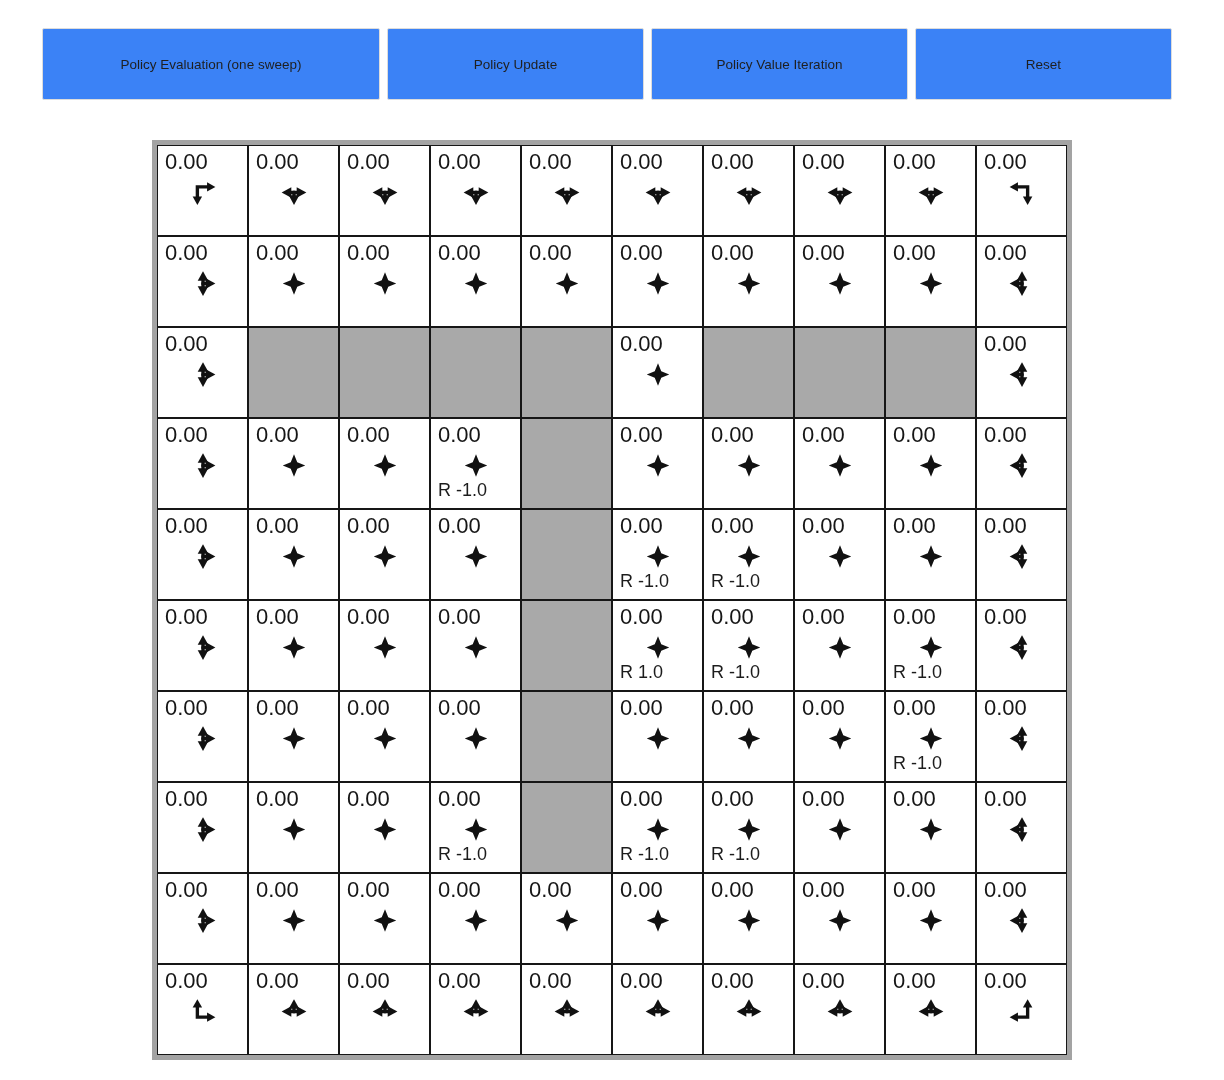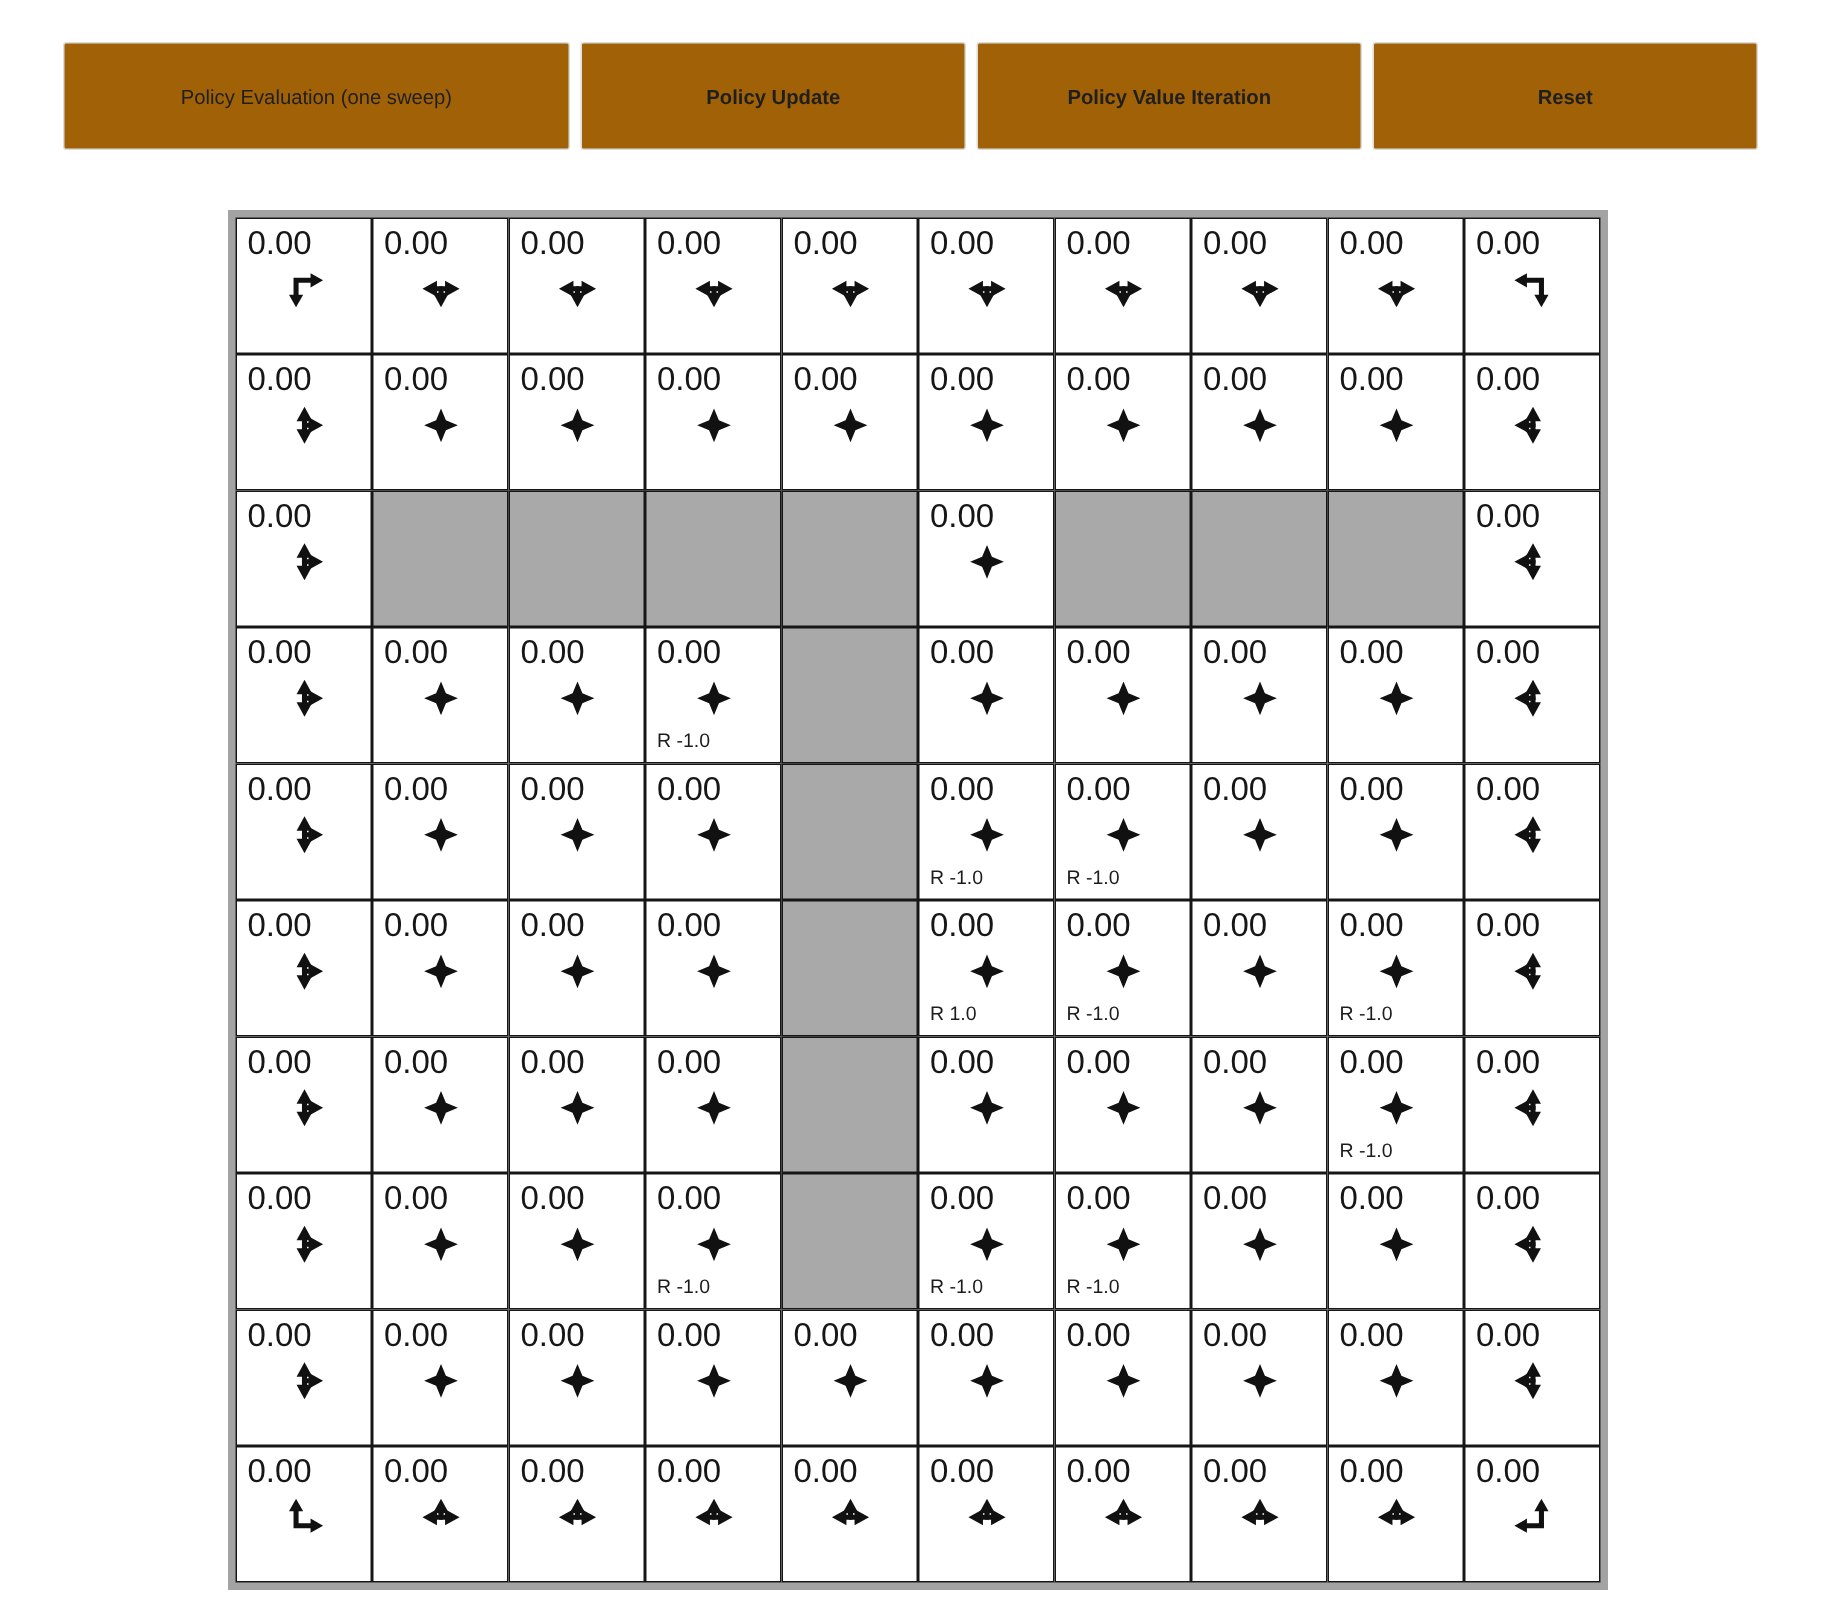--- a/index.html
+++ b/index.html
@@ -5,28 +5,28 @@
   html, body { margin: 0; padding: 0; background: #ffffff; }
   body {
     width: 1224px; height: 1080px; position: relative; overflow: hidden;
     font-family: "Liberation Sans", sans-serif; color: #1a1a1a;
   }
   .toolbar {
     position: absolute; left: 42px; top: 28px; width: 1130px; height: 72px;
     display: flex; gap: 7px;
   }
   .btn {
-    background: #a16207; border: 1px solid #dcdcdc; border-radius: 2px;
+    background: #3b82f6; border: 1px solid #dcdcdc; border-radius: 2px;
     font-family: "Liberation Sans", sans-serif;
     font-size: 13.5px; color: #1f1f1f; cursor: pointer;
     display: flex; align-items: center; justify-content: center;
     padding: 16px; box-sizing: border-box;
   }
   .btn.wide { width: 338px; flex: none; }
-  .btn.norm { flex: 1; font-weight: bold; }
+  .btn.norm { flex: 1; }
   .grid {
     position: absolute; left: 152px; top: 140px;
     display: grid; grid-template-columns: repeat(10, 91px); grid-auto-rows: 91px;
     border: 5px solid #a3a3a3; background: #161616;
   }
   .cell {
     position: relative; box-sizing: border-box;
     border: 1px solid #161616; background: #ffffff;
   }
   .val {
@@ -37,21 +37,21 @@
     position: absolute; top: 33px; left: 50%; transform: translateX(-50%);
     width: 27px; height: 27px;
   }
   .glyph svg { display: block; width: 100%; height: 100%; }
   .glyph svg polygon, .glyph svg path.star { fill: #111111; stroke: none; }
   .glyph svg line, .glyph svg path.s {
     stroke: #111111; stroke-width: 3; fill: none; stroke-linejoin: miter;
   }
   .reward {
     position: absolute; left: 7px; bottom: 7px;
-    font-size: 13px; color: #1c1c1c; white-space: nowrap;
+    font-size: 18px; color: #1c1c1c; white-space: nowrap;
   }
 </style>
 </head>
 <body>
 
 <div>
   <div class="toolbar" id="toolbar">
       <button class="btn wide">Policy Evaluation (one sweep)</button>
       <button class="btn norm">Policy Update</button>
       <button class="btn norm">Policy Value Iteration</button>

